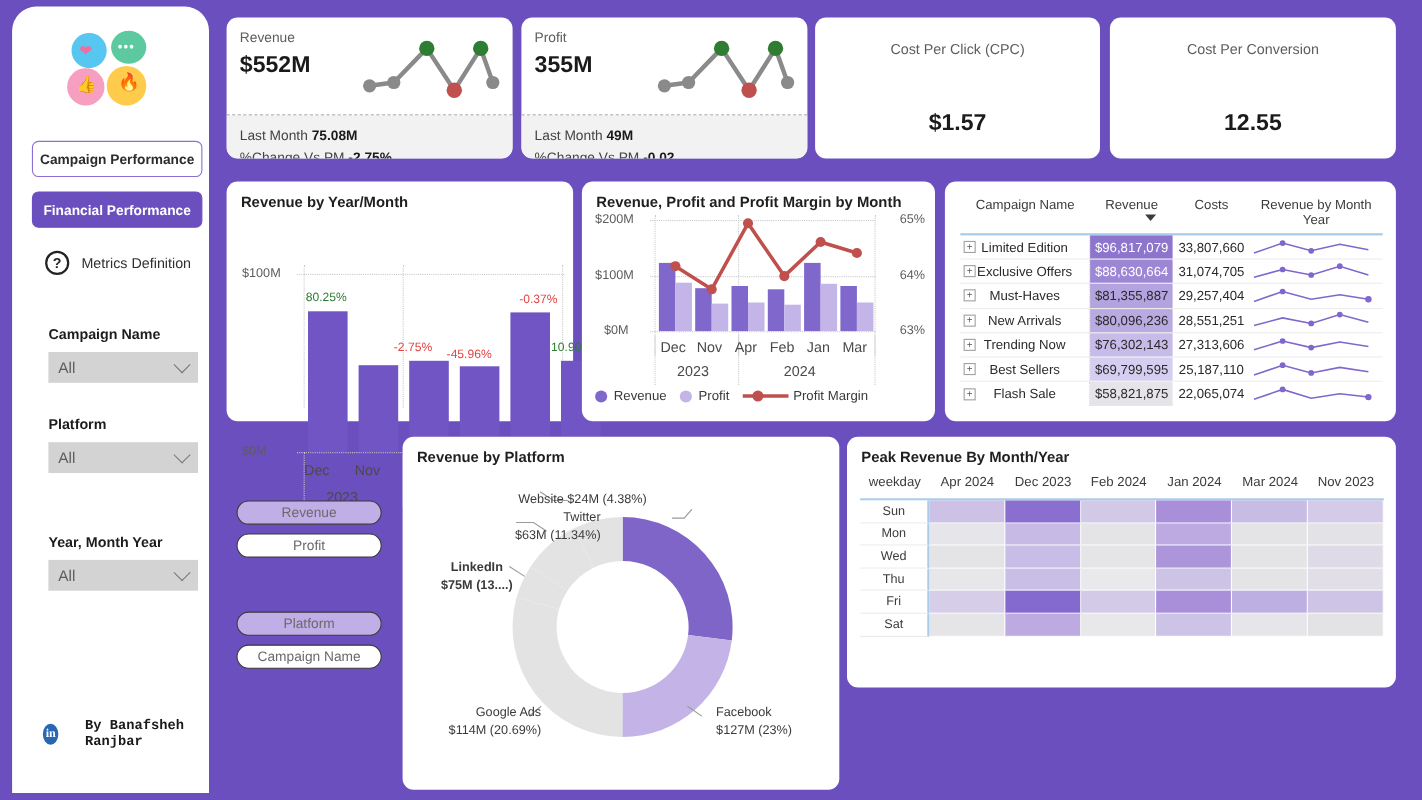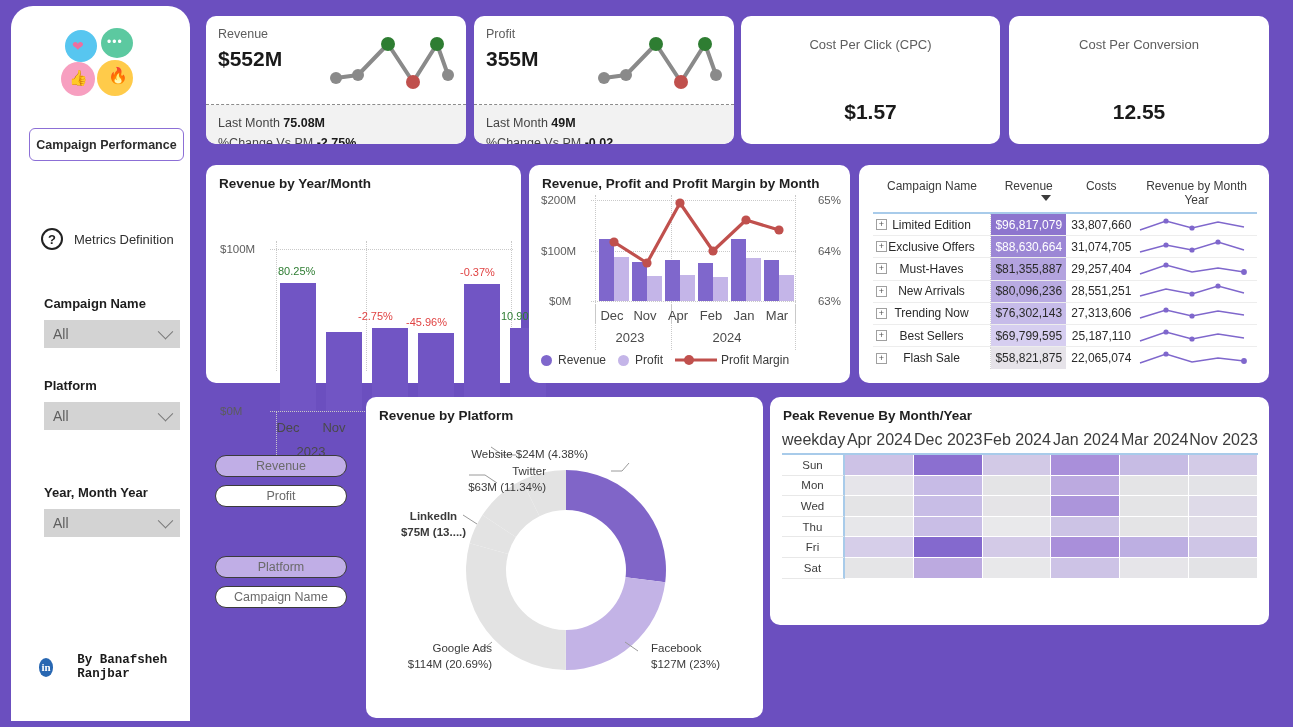--- a/index.html
+++ b/index.html
@@ -129,21 +129,21 @@
   
   .tgl {
     position: absolute; left: 215px; width: 132px; height: 22px; border-radius: 11px;
     border: 1px solid #3B3B3B; display: flex; align-items: center; justify-content: center;
     font-size: 12.5px; color: #6A6A6A; cursor: pointer;
   }
   .tgl.sel { background: #C0AEE6; }
   .tgl.unsel { background: #ffffff; }
 
   
-  .hm-head { display: flex; font-size: 16px; color: #3C3C3C; }
+  .hm-head { display: flex; font-size: 12px; color: #3C3C3C; }
   .hm-th { text-align: center; }
   .hm-row { display: flex; height: 20.6px; }
   .hm-wd { width: 63px; display: flex; align-items: center; justify-content: center; font-size: 11.5px;
     color: #3C3C3C; background: #fff; border-bottom: 1px solid #E8E8E8; border-right: 2px solid #A8CBEA; }
   .hm-cell { flex: 1; border-bottom: 1px solid #ffffff; border-right: 1px solid #ffffff; }
 </style>
 </head>
 <body>
 
 <div class="page">
@@ -156,20 +156,23 @@
       <div class="bubble bub-pink"></div>
       <div class="bubble bub-yellow"></div>
       <div class="heart-g">❤</div>
       <div class="dots-g">•••</div>
       <div class="thumb-g">👍</div>
       <div class="flame-g">🔥</div>
     </div>
 
     <div class="nav-btn inactive">
       <span>Campaign Performance</span>
+    </div>
+    <div class="nav-btn active">
+      <span>Financial Performance</span>
     </div>
 
     <div class="metrics-row">
       <span class="qmark">?</span>
       <span class="metrics-label">Metrics Definition</span>
     </div>
 
     <div class="filter-label" style="top:290px">Campaign Name</div>
     <div class="filter-box" style="top:314px">
       <span class="filter-val">All</span>
@@ -280,21 +283,21 @@
 
       <div class="bar" style="left:56px; width:36px; height:79px;"></div>
 
       <div class="bar" style="left:102px; width:36px; height:83px;"></div>
       <div class="bar-pct pct-neg" style="left:88px; top:85px;">-2.75%</div>
 
       <div class="bar" style="left:148px; width:36px; height:78px;"></div>
       <div class="bar-pct pct-neg" style="left:136px; top:91px;">-45.96%</div>
 
       <div class="bar" style="left:194px; width:36px; height:127px;"></div>
-      <div class="bar-pct pct-neg" style="left:190px; top:41px;">-0.37%</div>
+      <div class="bar-pct pct-neg" style="left:202px; top:41px;">-0.37%</div>
 
       <div class="bar" style="left:240px; width:36px; height:83px;"></div>
       <div class="bar-pct pct-pos" style="left:231px; top:85px;">10.90%</div>
     </div>
 
     <div class="xtick" style="left:58px;  top:255px; width:48px;">Dec</div>
     <div class="xtick" style="left:104px; top:255px; width:48px;">Nov</div>
     <div class="xtick" style="left:150px; top:255px; width:48px;">Apr</div>
     <div class="xtick" style="left:196px; top:255px; width:48px;">Feb</div>
     <div class="xtick" style="left:242px; top:255px; width:48px;">Jan</div>

